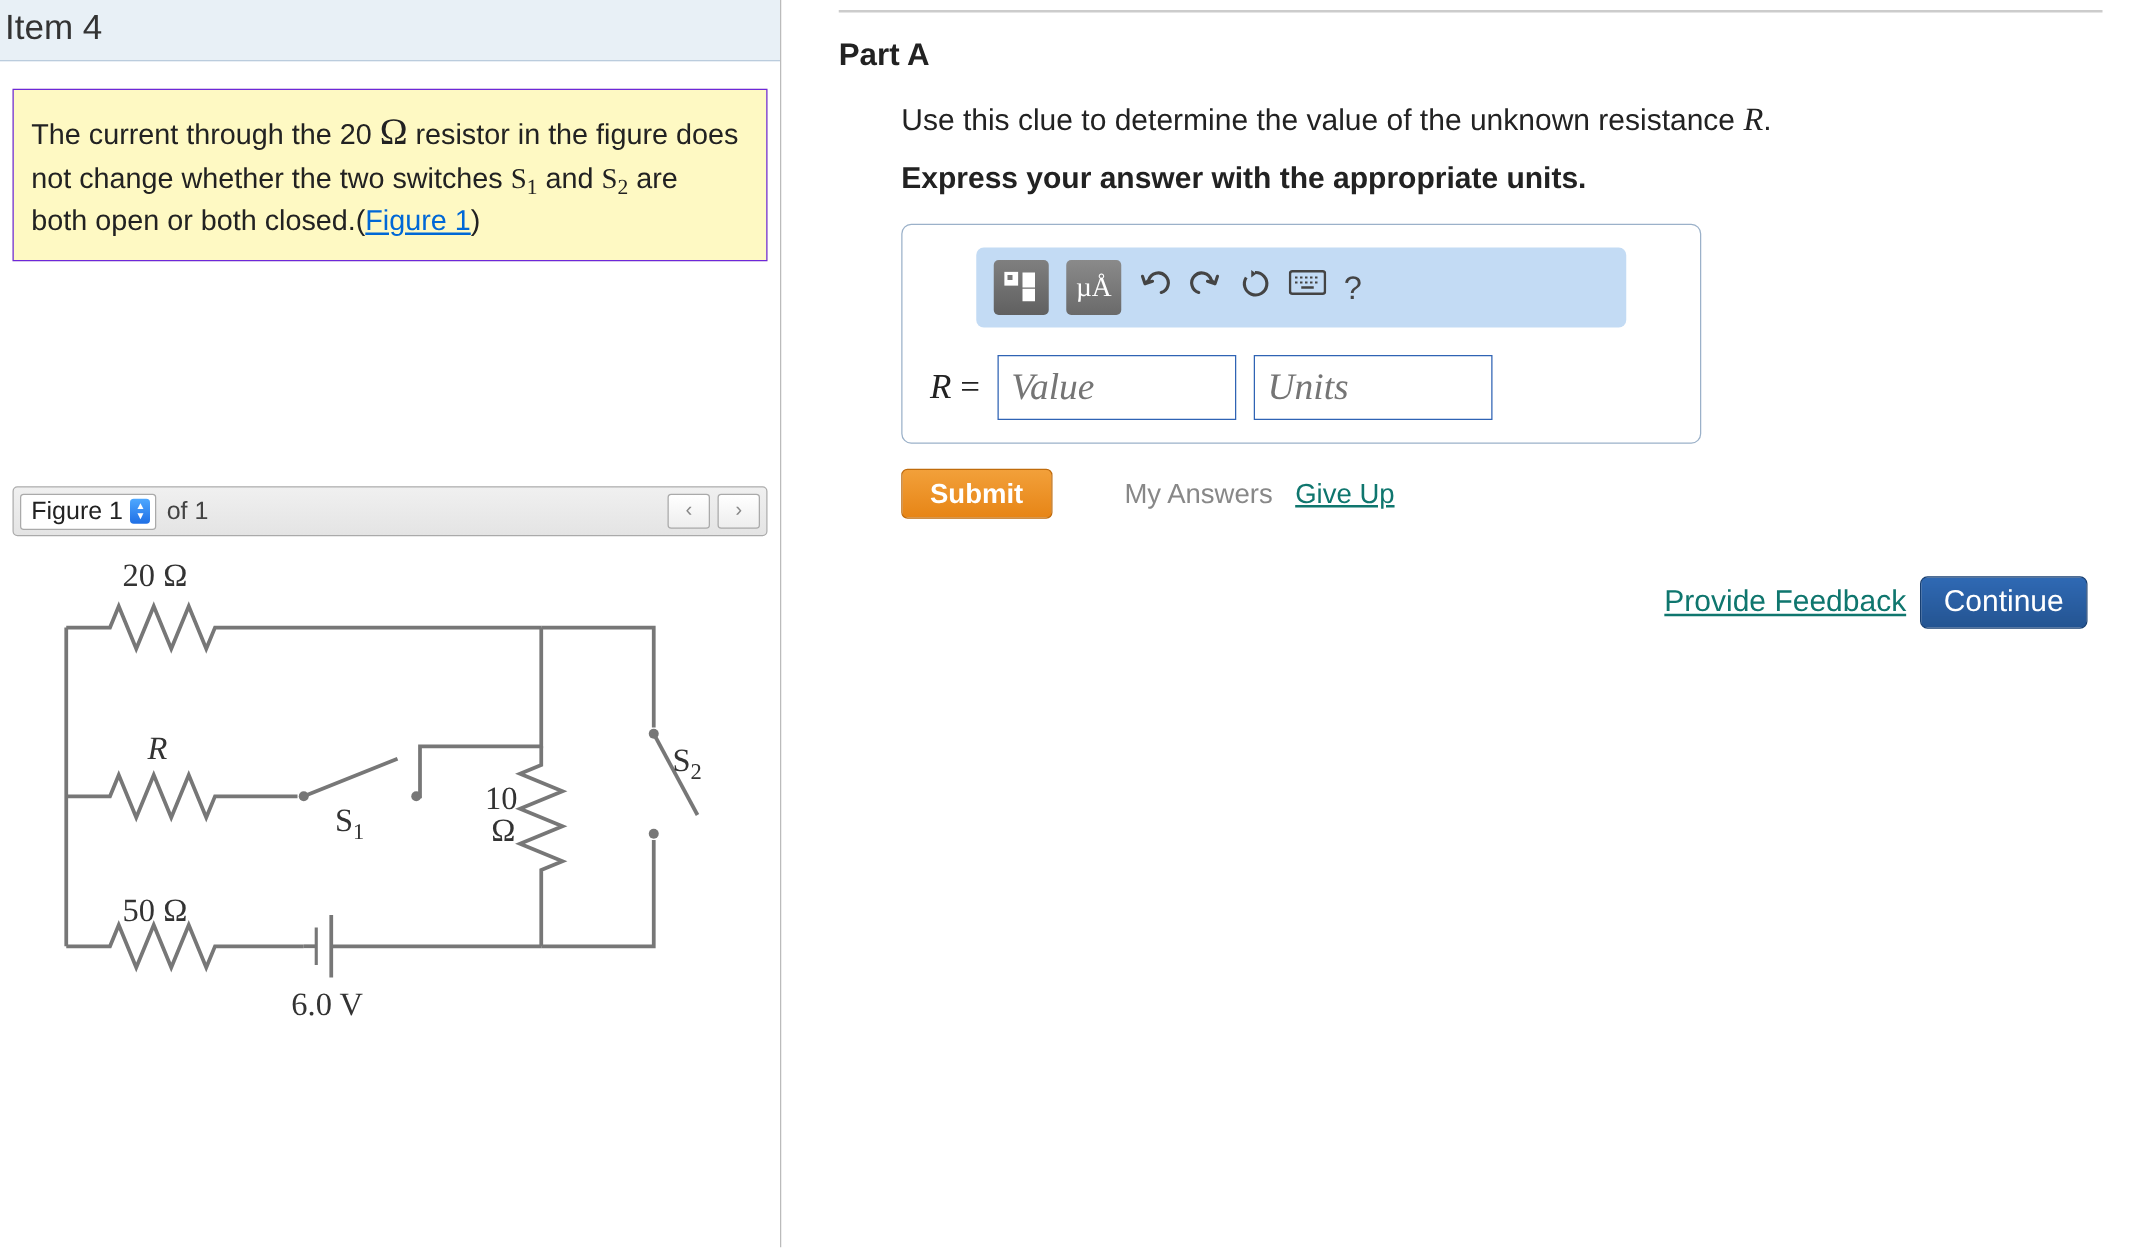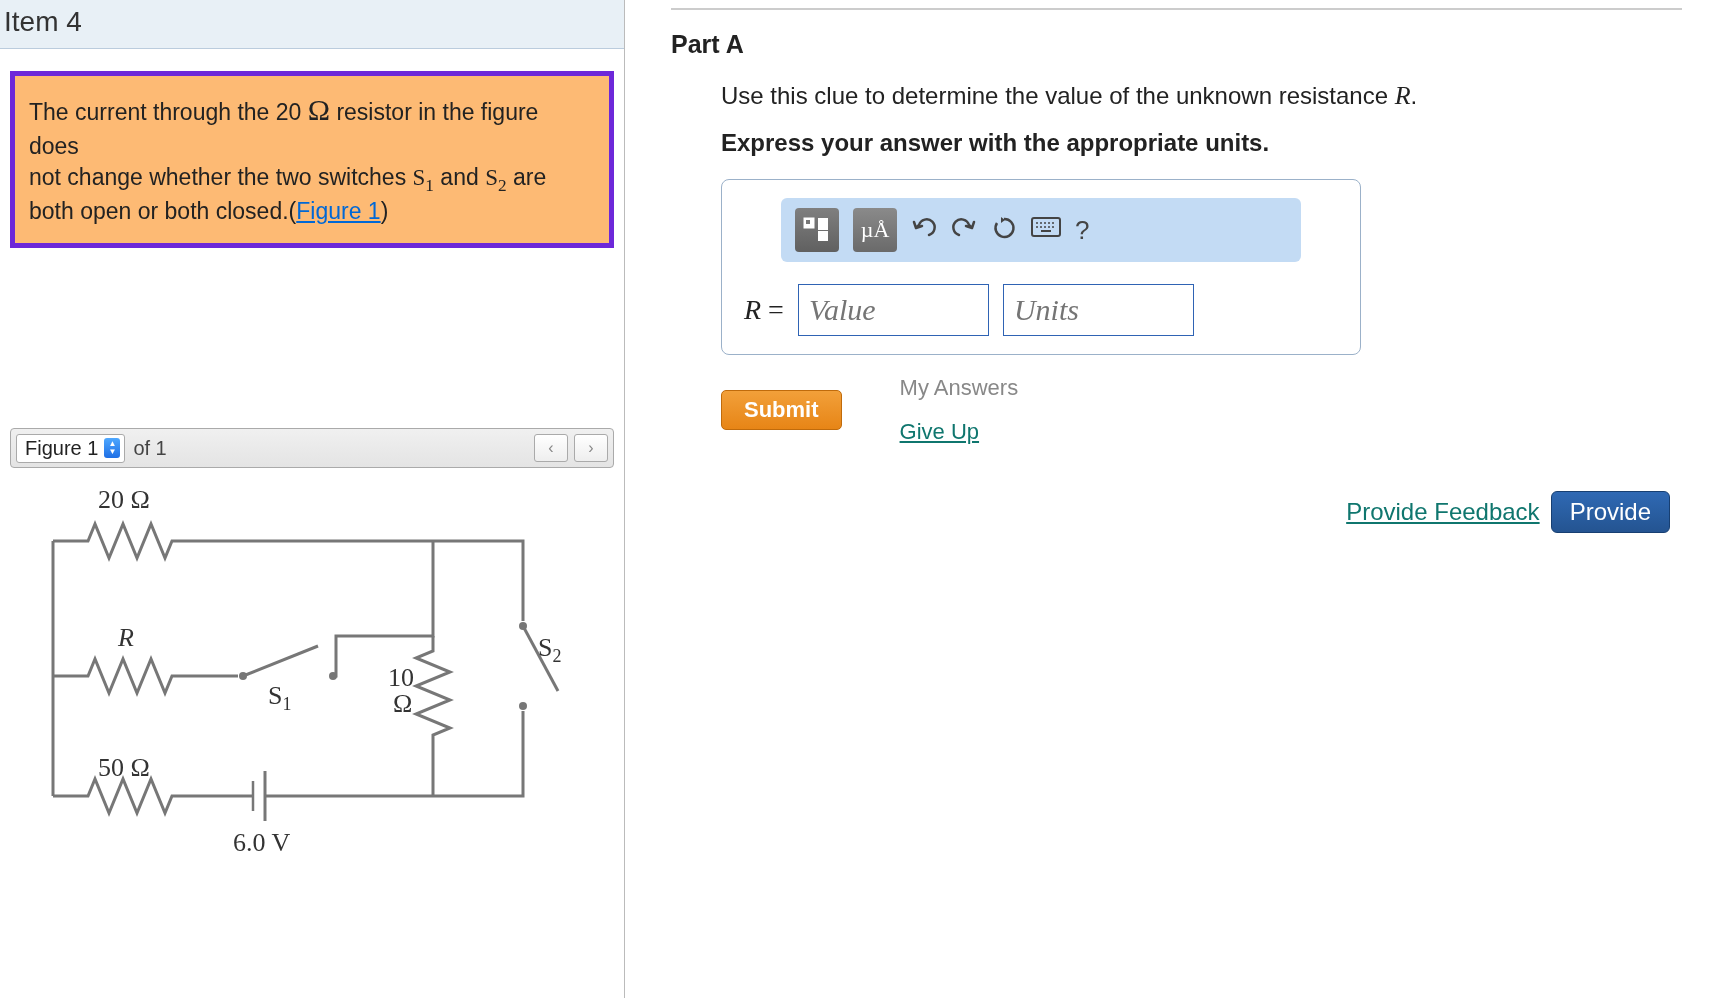--- a/index.html
+++ b/index.html
@@ -21,22 +21,22 @@
   }
   .item-header {
     background: #e8f0f6;
     border-bottom: 1px solid #bcd;
     padding: 6px 8px 10px 4px;
     font-size: 28px;
     color: #333;
   }
   .prompt-box {
     margin: 22px 10px 0 10px;
-    border: 5px solid #6d28d9;
-    background: #fdba74;
+    border: 1px solid #6d28d9;
+    background: #fef9c3;
     padding: 14px 16px 16px 14px;
     line-height: 1.35;
     font-size: 23px;
     color: #222;
   }
   .prompt-box .omega { font-family: 'Times New Roman', serif; font-size: 30px; }
   .prompt-box .mathvar { font-family: 'Times New Roman', serif; font-style: normal; }
   .prompt-box sub { font-size: 0.75em; }
   .fig-link { color: #0068d6; text-decoration: underline; cursor: pointer; }
   .figure-bar {
@@ -139,21 +139,21 @@
   }
   .submit-row { margin-left:50px; margin-top:20px; display:flex; align-items:center; gap: 58px;}
   .submit-btn {
     background: linear-gradient(#f2a03a,#e78516);
     color:#fff; font-weight:bold; font-size:22px;
     border:1px solid #c06b0b;
     border-radius:5px;
     padding: 6px 22px;
     display:inline-block;
   }
-  .after-submit { display:flex; gap:18px; align-items:flex-start;flex-direction:column; }
+  .after-submit { display:flex; gap:18px; align-items:center; }
   .muted { color:#888; font-size:22px; font-weight: 500; }
   .link-u { color:#0f766e; text-decoration: underline; font-size:22px; font-weight:500; }
   .feedback-row { margin: 46px 12px 0 0; display:flex; justify-content:flex-end; align-items:center; gap:11px; }
   .continue-btn {
     background: linear-gradient(#2f69b4,#245491);
     color:#fff; font-size:24px;
     border:1px solid #173f72;
     border-radius:6px;
     padding: 6px 18px;
   }
@@ -291,15 +291,15 @@
   <div class="submit-row">
     <div class="submit-btn">Submit</div>
     <div class="after-submit">
       <span class="muted">My Answers</span>
       <a class="link-u">Give Up</a>
     </div>
   </div>
 
   <div class="feedback-row">
     <a class="link-u" style="font-size:24px;">Provide Feedback</a>
-    <div class="continue-btn">Provide</div>
+    <div class="continue-btn">Continue</div>
   </div>
 </div>
 
 </body></html>

